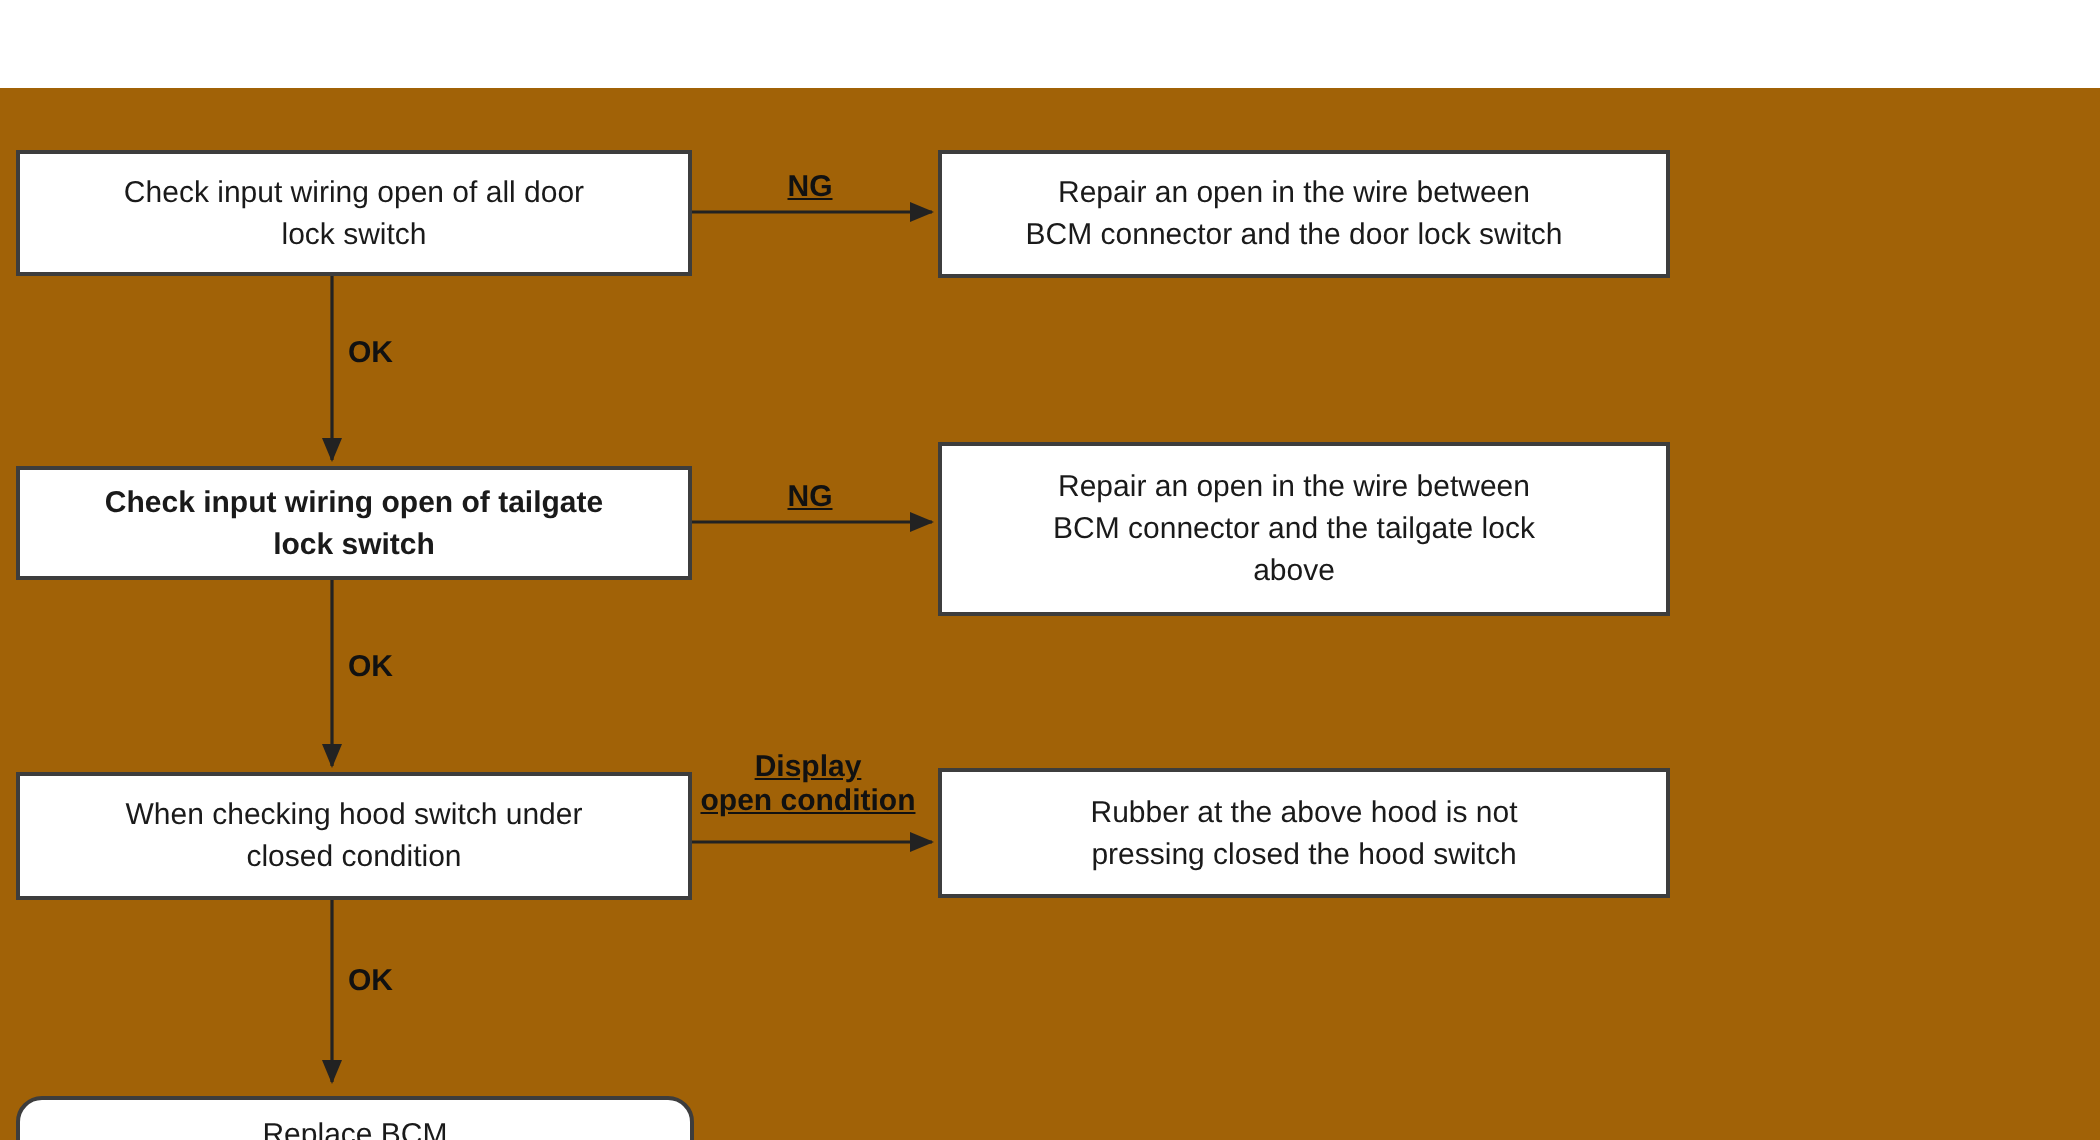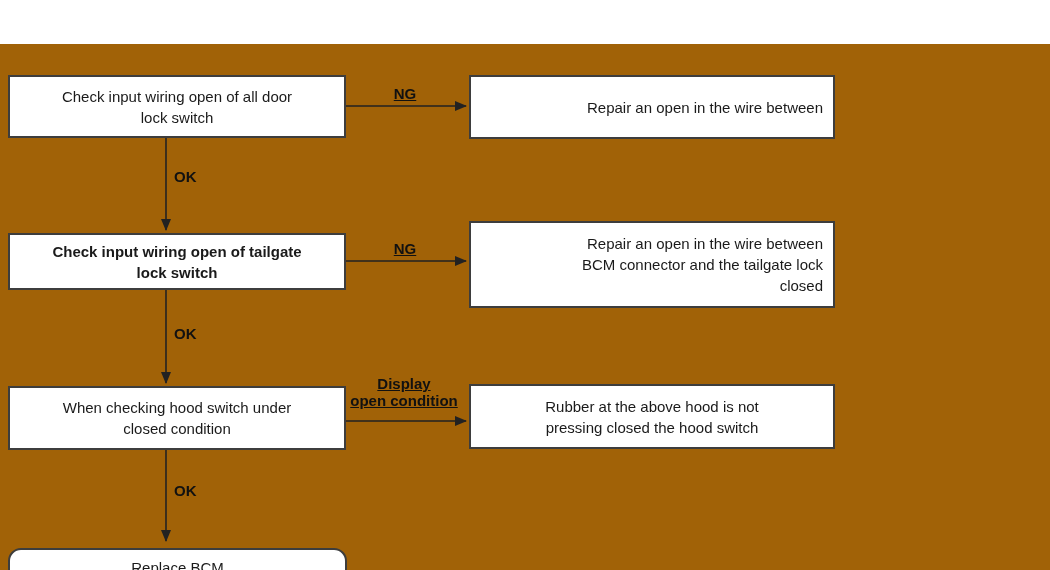--- a/index.html
+++ b/index.html
@@ -22,21 +22,21 @@
     box-sizing: border-box;
     border: 2px solid #3d3d3d;
     background: #ffffff;
     display: flex;
     flex-direction: column;
     justify-content: center;
     font-size: 15px;
     line-height: 21px;
   }
   .node.centered { align-items: center; text-align: center; }
-  .node.leftalign { align-items: flex-end; text-align: left; padding-right: 10px; }
+  .node.leftalign { align-items: center; text-align: left; padding-right: 10px; }
   .edge-label {
     position: absolute;
     font-size: 15px;
     font-weight: bold;
     color: #111111;
     line-height: 17px;
     white-space: nowrap;
   }
   .edge-label.centered { text-align: center; text-decoration: underline; }
   svg.arrows {
@@ -82,31 +82,32 @@
     <line x1="166" y1="406" x2="166" y2="497" stroke="#222222" stroke-width="1.6" marker-end="url(#arrowhead)"></line>
   </svg>
 
   <div class="node centered" id="node-check-door">
     <div>Check input wiring open of all door</div>
     <div>lock switch</div>
   </div>
 
   <div class="node leftalign" id="node-repair-door">
     <div>Repair an open in the wire between</div>
+    <div>BCM connector and the door lock switch</div>
   </div>
 
   <div class="node centered" id="node-check-tailgate">
     <div>Check input wiring open of tailgate</div>
     <div>lock switch</div>
   </div>
 
   <div class="node leftalign" id="node-repair-tailgate">
     <div>Repair an open in the wire between</div>
     <div>BCM connector and the tailgate lock</div>
-    <div>closed</div>
+    <div>above</div>
   </div>
 
   <div class="node centered" id="node-check-hood">
     <div>When checking hood switch under</div>
     <div>closed condition</div>
   </div>
 
   <div class="node centered" id="node-hood-result">
     <div>Rubber at the above hood is not</div>
     <div>pressing closed the hood switch</div>

